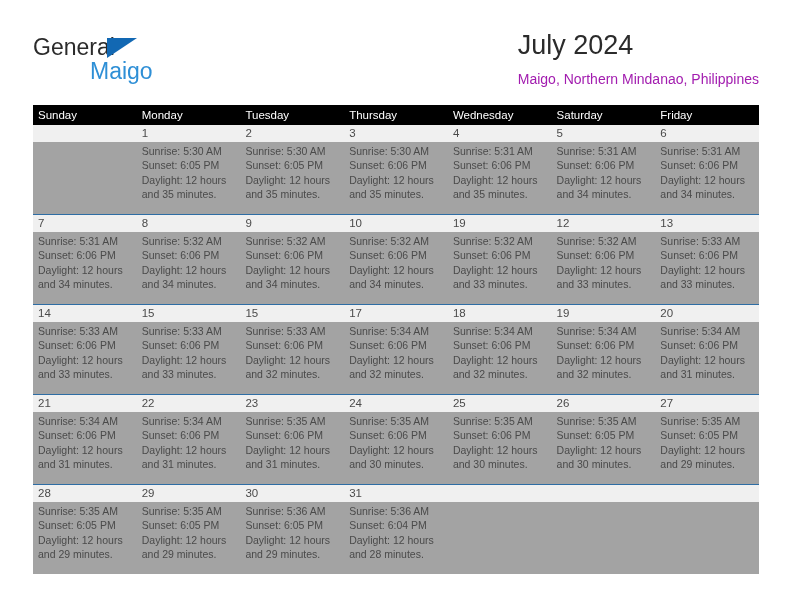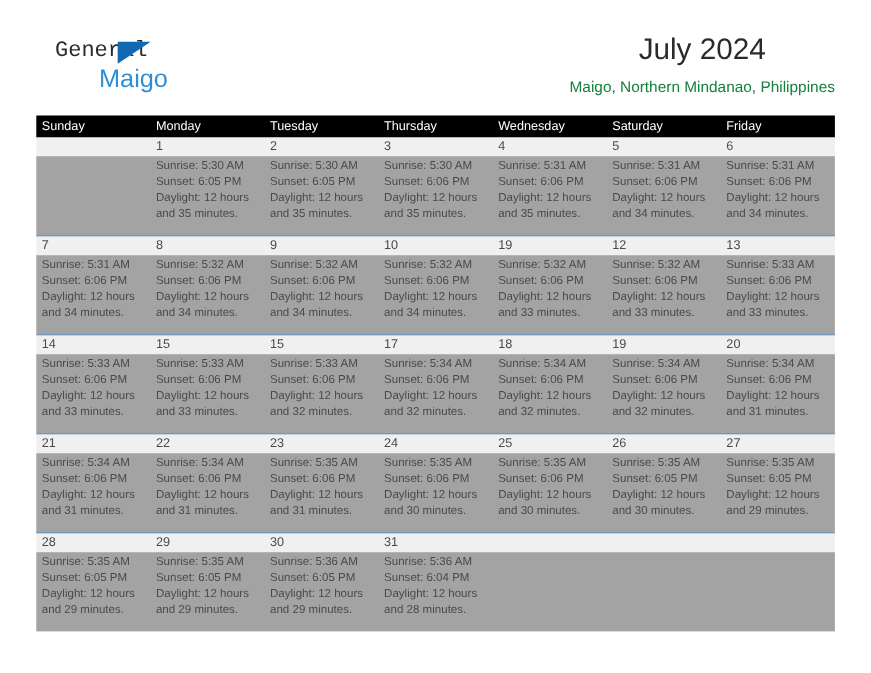--- a/index.html
+++ b/index.html
@@ -31,26 +31,26 @@
   }
   .brand {
     position: absolute;
     left: 0;
     top: 6px;
     width: 130px;
     height: 54px;
   }
   .brand-general {
     position: absolute;
-    left: 17px;
+    left: 0;
     top: 0;
-    font-size: 20px;
+    font-size: 23px;
     letter-spacing: 0px;
     color: #2b2b2b;
-    font-family: Liberation Mono, monospace;
+    font-family: Liberation Sans, sans-serif;
     line-height: 26px;
   }
   .brand-triangle {
     position: absolute;
     left: 74px;
     top: 4px;
     width: 0;
     height: 0;
     border-left: 30px solid #1268b3;
     border-bottom: 20px solid transparent;
@@ -60,31 +60,31 @@
     left: 57px;
     top: 24px;
     font-size: 23px;
     color: #2e8fd6;
     line-height: 26px;
   }
   .title-block {
     position: absolute;
     right: 0;
     top: 0;
-    text-align: center;
+    text-align: left;
   }
   .cal-title {
     font-size: 27px;
     color: #2b2b2b;
     line-height: 34px;
     white-space: nowrap;
   }
   .cal-subtitle {
     font-size: 14px;
-    color: #15803d;
+    color: #a21caf;
     line-height: 20px;
     margin-top: 7px;
     white-space: nowrap;
   }
 
   
   .calendar {
     position: absolute;
     left: 33px;
     top: 105px;

